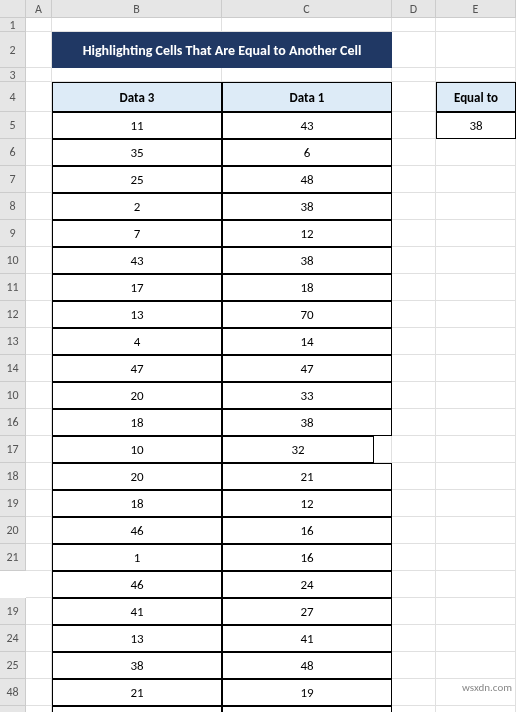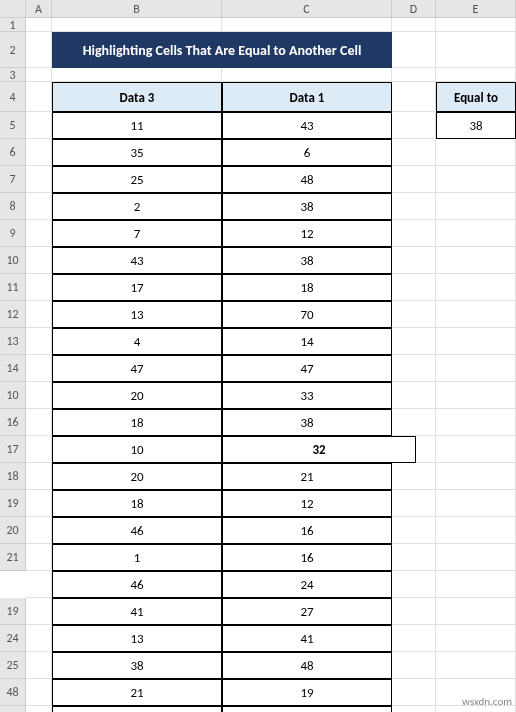--- a/index.html
+++ b/index.html
@@ -93,21 +93,21 @@
     background: #DDEBF7;
     font-weight: bold;
   }
   .ehead {
     background: #DDEBF7;
     font-weight: bold;
   }
   .watermark {
     position: absolute;
     right: 4px;
-    bottom: 4px;
+    bottom: 18px;
     font-size: 11px;
     color: #888;
   }
 </style>
 </head>
 <body>
 
 <div class="sheet">
   <div class="corner"></div>
 
@@ -314,21 +314,21 @@
       <div class="dcell " style="left: 222px; top: 301px; width: 170px; height: 27px;">70</div>
       <div class="dcell " style="left: 52px; top: 328px; width: 170px; height: 27px;">4</div>
       <div class="dcell " style="left: 222px; top: 328px; width: 170px; height: 27px;">14</div>
       <div class="dcell " style="left: 52px; top: 355px; width: 170px; height: 27px;">47</div>
       <div class="dcell " style="left: 222px; top: 355px; width: 170px; height: 27px;">47</div>
       <div class="dcell " style="left: 52px; top: 382px; width: 170px; height: 27px;">20</div>
       <div class="dcell " style="left: 222px; top: 382px; width: 170px; height: 27px;">33</div>
       <div class="dcell " style="left: 52px; top: 409px; width: 170px; height: 27px;">18</div>
       <div class="dcell " style="left: 222px; top: 409px; width: 170px; height: 27px;">38</div>
       <div class="dcell " style="left: 52px; top: 436px; width: 170px; height: 27px;">10</div>
-      <div class="dcell " style="left: 222px; top: 436px; width: 194px; height: 27px; font-weight: bold;">32</div>
+      <div class="dcell " style="left: 222px; top: 436px; width: 152px; height: 27px;">32</div>
       <div class="dcell " style="left: 52px; top: 463px; width: 170px; height: 27px;">20</div>
       <div class="dcell " style="left: 222px; top: 463px; width: 170px; height: 27px;">21</div>
       <div class="dcell " style="left: 52px; top: 490px; width: 170px; height: 27px;">18</div>
       <div class="dcell " style="left: 222px; top: 490px; width: 170px; height: 27px;">12</div>
       <div class="dcell " style="left: 52px; top: 517px; width: 170px; height: 27px;">46</div>
       <div class="dcell " style="left: 222px; top: 517px; width: 170px; height: 27px;">16</div>
       <div class="dcell " style="left: 52px; top: 544px; width: 170px; height: 27px;">1</div>
       <div class="dcell " style="left: 222px; top: 544px; width: 170px; height: 27px;">16</div>
       <div class="dcell " style="left: 52px; top: 571px; width: 170px; height: 27px;">46</div>
       <div class="dcell " style="left: 222px; top: 571px; width: 170px; height: 27px;">24</div>

